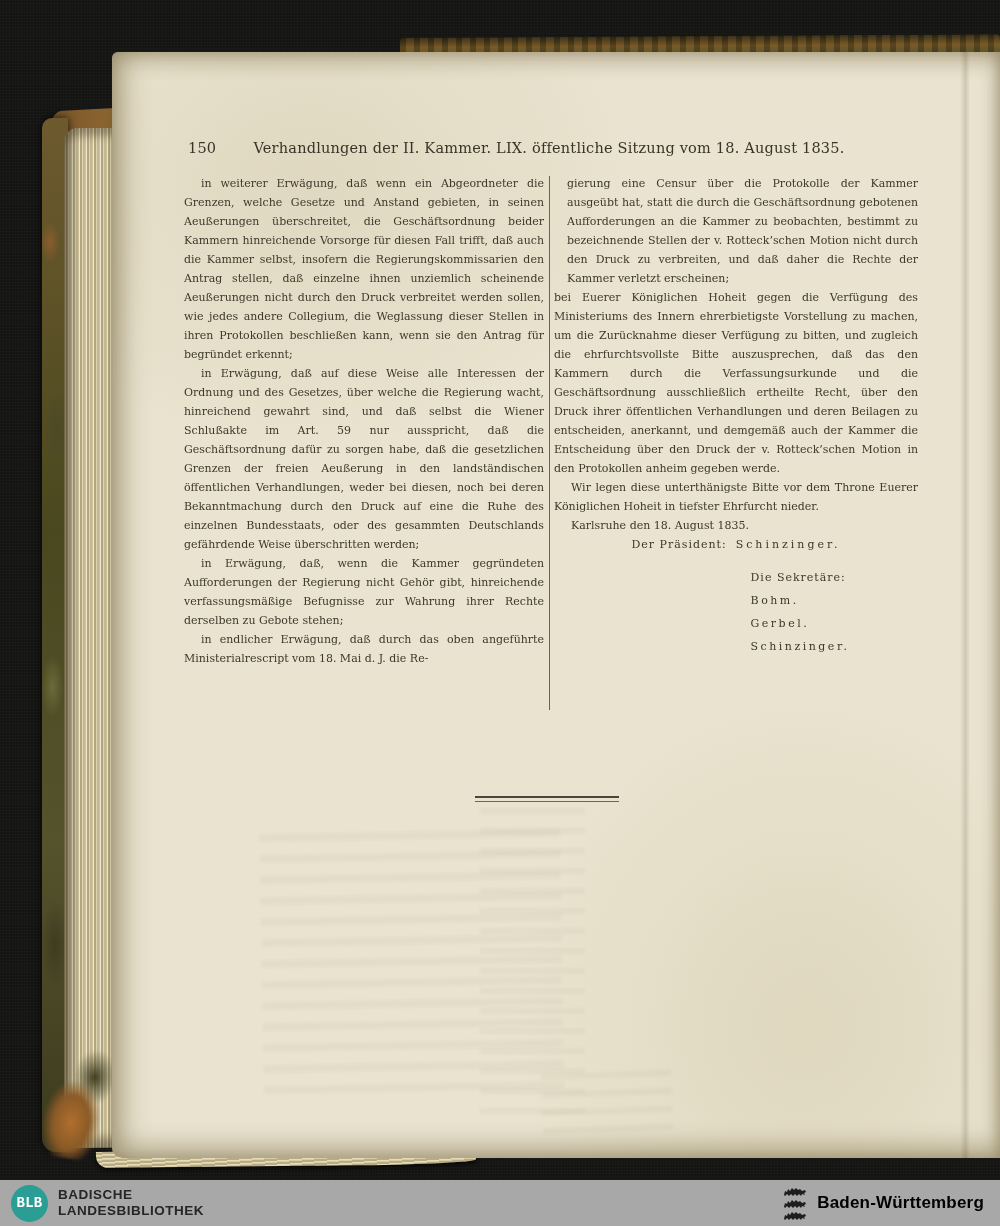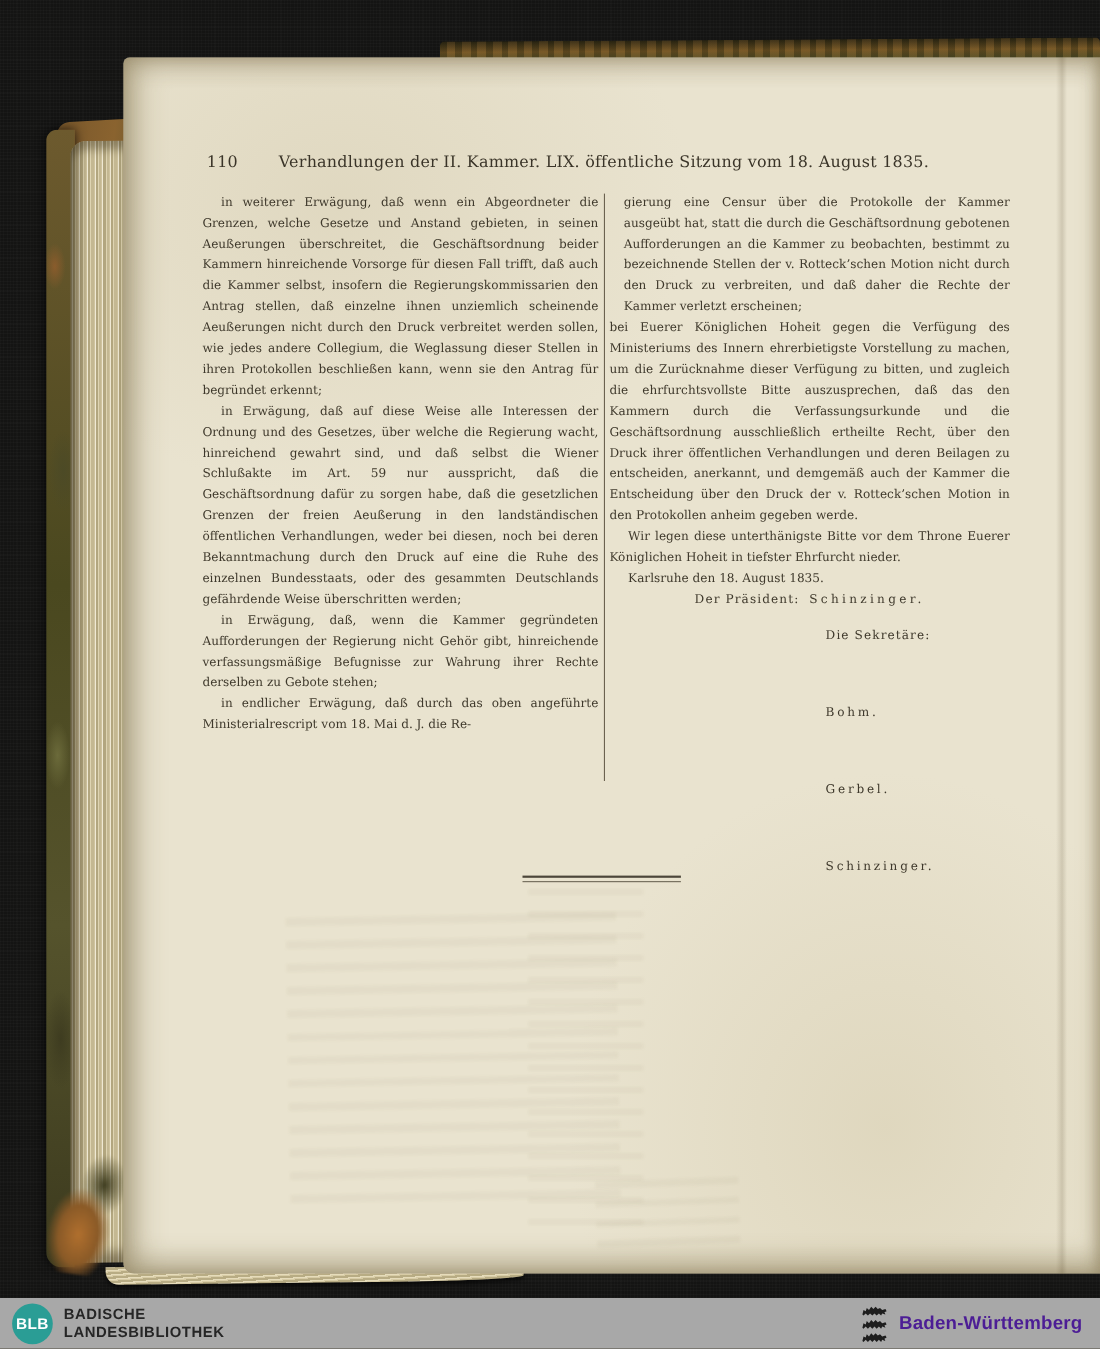--- a/index.html
+++ b/index.html
@@ -101,21 +101,21 @@
   .col-right{flex:1;}
   .ind{text-indent:17px;}
   .gap{margin-top:3px;}
   .hang-block{padding-left:13px;}
   .p-throne{text-indent:17px;margin-top:1px;}
   .p-date{text-indent:17px;}
   .attestation{text-align:center;margin-top:9px;padding:0 6px;}
   .president{text-align:center;margin-top:11px;letter-spacing:1px;}
   .president .name{letter-spacing:3px;}
   .sig-group{margin-top:12px;margin-left:54%;text-align:left;line-height:23px;letter-spacing:1px;}
-  .sig-group .sig{letter-spacing:2.5px;margin-top:47px;}
+  .sig-group .sig{letter-spacing:2.5px;}
 
   .double-rule{
     position:absolute;left:363px;top:744px;width:144px;height:3px;
     border-top:2.5px solid #4c463a;border-bottom:1.2px solid #6d6656;
   }
 
   
   .ghost{position:absolute;filter:blur(1.6px);opacity:.6;pointer-events:none;}
   .g1{left:150px;top:780px;width:300px;height:260px;
     background:repeating-linear-gradient(180deg, rgba(128,115,84,.10) 0 7px, transparent 7px 21px);
@@ -128,46 +128,46 @@
 
   
   .viewer-bar{
     position:absolute;left:0;right:0;bottom:0;height:46px;background:#a8a8a8;
     display:flex;align-items:center;
     font-family:"Liberation Sans", sans-serif;
   }
   .blb-badge{
     width:37px;height:37px;border-radius:50%;background:#2a9d95;color:#ffffff;
     display:flex;align-items:center;justify-content:center;
-    font-weight:bold;font-size:14px;margin-left:11px;flex:none;letter-spacing:.3px;
+    font-weight:bold;font-size:14px;margin-left:11px;flex:none;letter-spacing:.3px;font-family:Liberation Mono, monospace;
   }
   .blb-name{margin-left:10px;font-weight:bold;font-size:13.5px;line-height:1.2;
     color:#262626;letter-spacing:.5px;}
   .bw-group{margin-left:auto;margin-right:16px;display:flex;align-items:center;gap:9px;}
   .coat{width:26px;height:36px;display:flex;flex-direction:column;justify-content:center;gap:1px;}
   .coat svg{display:block;}
-  .bw-label{font-size:17px;font-weight:600;color:#4c1d95;letter-spacing:.2px;}
+  .bw-label{font-size:17px;font-weight:600;color:#000000;letter-spacing:.2px;}
 </style>
 </head>
 <body>
 
 <div class="scan-bg"></div>
 
 <div class="cover-corner-top"></div>
 <div class="cover-strip"></div>
 <div class="fore-edges"></div>
 <div class="corner-wear"></div>
 <div class="bottom-edges"></div>
 <div class="top-binding"></div>
 
 <div class="page">
   <div class="gutter-crease"></div>
 
   <div class="running-head">
-    <span class="pagenum">110</span>
+    <span class="pagenum">150</span>
     <span class="head-title">Verhandlungen der II. Kammer. LIX. öffentliche Sitzung vom 18. August 1835.</span>
   </div>
 
   <div class="columns">
     <div class="col col-left">
       <p class="ind">in weiterer Erwägung, daß wenn ein Abgeordneter die Grenzen, welche Gesetze und Anstand gebieten, in seinen Aeußerungen überschreitet, die Geschäftsordnung beider Kammern hinreichende Vorsorge für diesen Fall trifft, daß auch die Kammer selbst, insofern die Regierungskommissarien den Antrag stellen, daß einzelne ihnen unziemlich scheinende Aeußerungen nicht durch den Druck verbreitet werden sollen, wie jedes andere Collegium, die Weglassung dieser Stellen in ihren Protokollen beschließen kann, wenn sie den Antrag für begründet erkennt;</p>
       <p class="ind gap">in Erwägung, daß auf diese Weise alle Interessen der Ordnung und des Gesetzes, über welche die Regierung wacht, hinreichend gewahrt sind, und daß selbst die Wiener Schlußakte im Art. 59 nur ausspricht, daß die Geschäftsordnung dafür zu sorgen habe, daß die gesetzlichen Grenzen der freien Aeußerung in den landständischen öffentlichen Verhandlungen, weder bei diesen, noch bei deren Bekanntmachung durch den Druck auf eine die Ruhe des einzelnen Bundesstaats, oder des gesammten Deutschlands gefährdende Weise überschritten werden;</p>
       <p class="ind gap">in Erwägung, daß, wenn die Kammer gegründeten Aufforderungen der Regierung nicht Gehör gibt, hinreichende verfassungsmäßige Befugnisse zur Wahrung ihrer Rechte derselben zu Gebote stehen;</p>
       <p class="ind gap">in endlicher Erwägung, daß durch das oben angeführte Ministerialrescript vom 18. Mai d. J. die Re-</p>
     </div>

